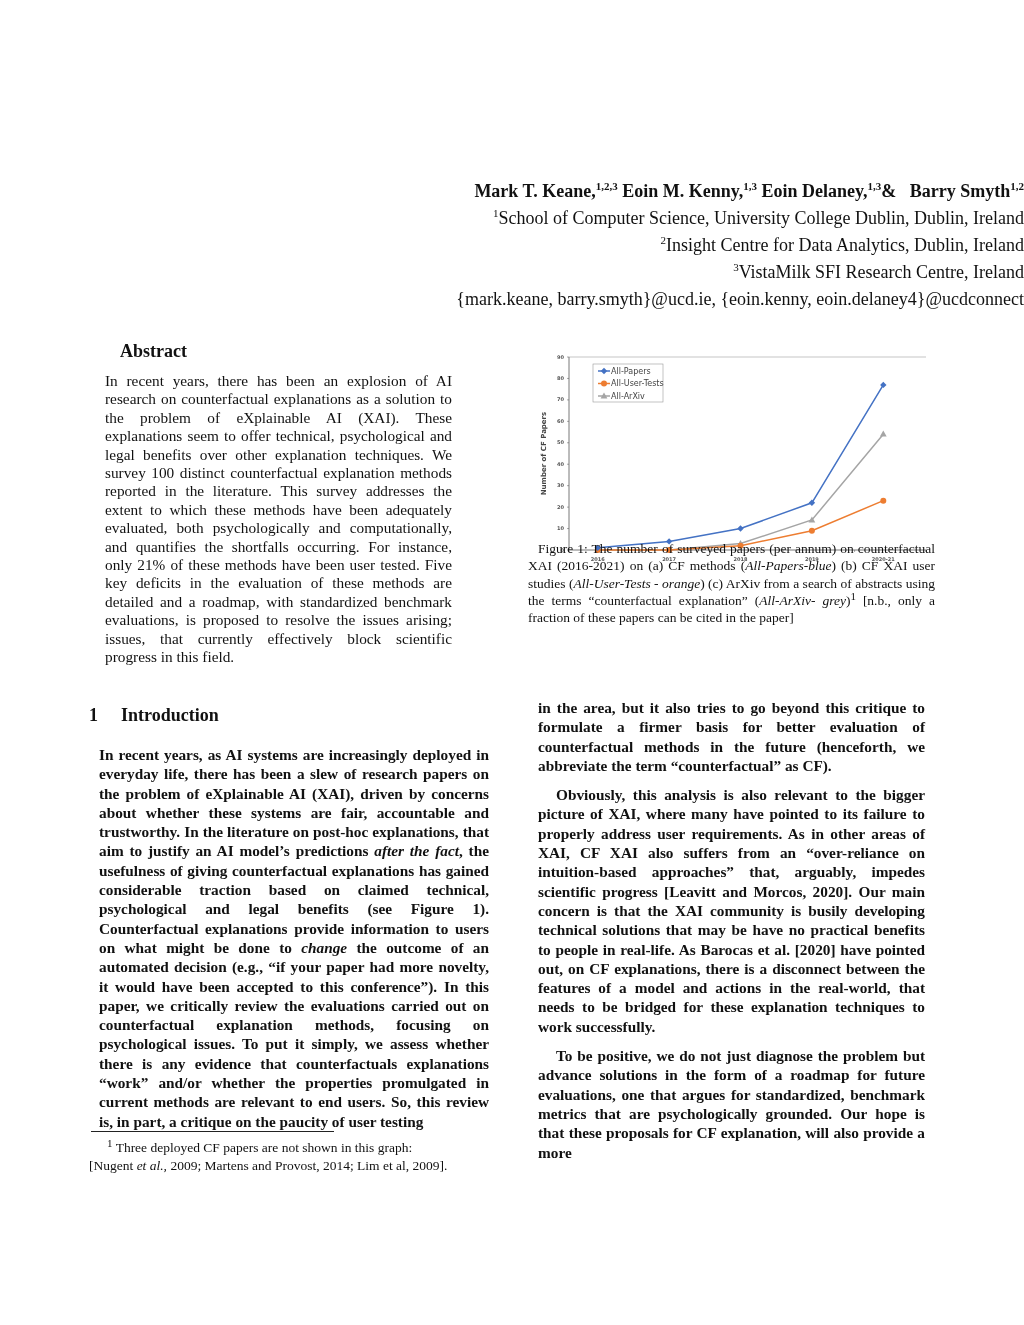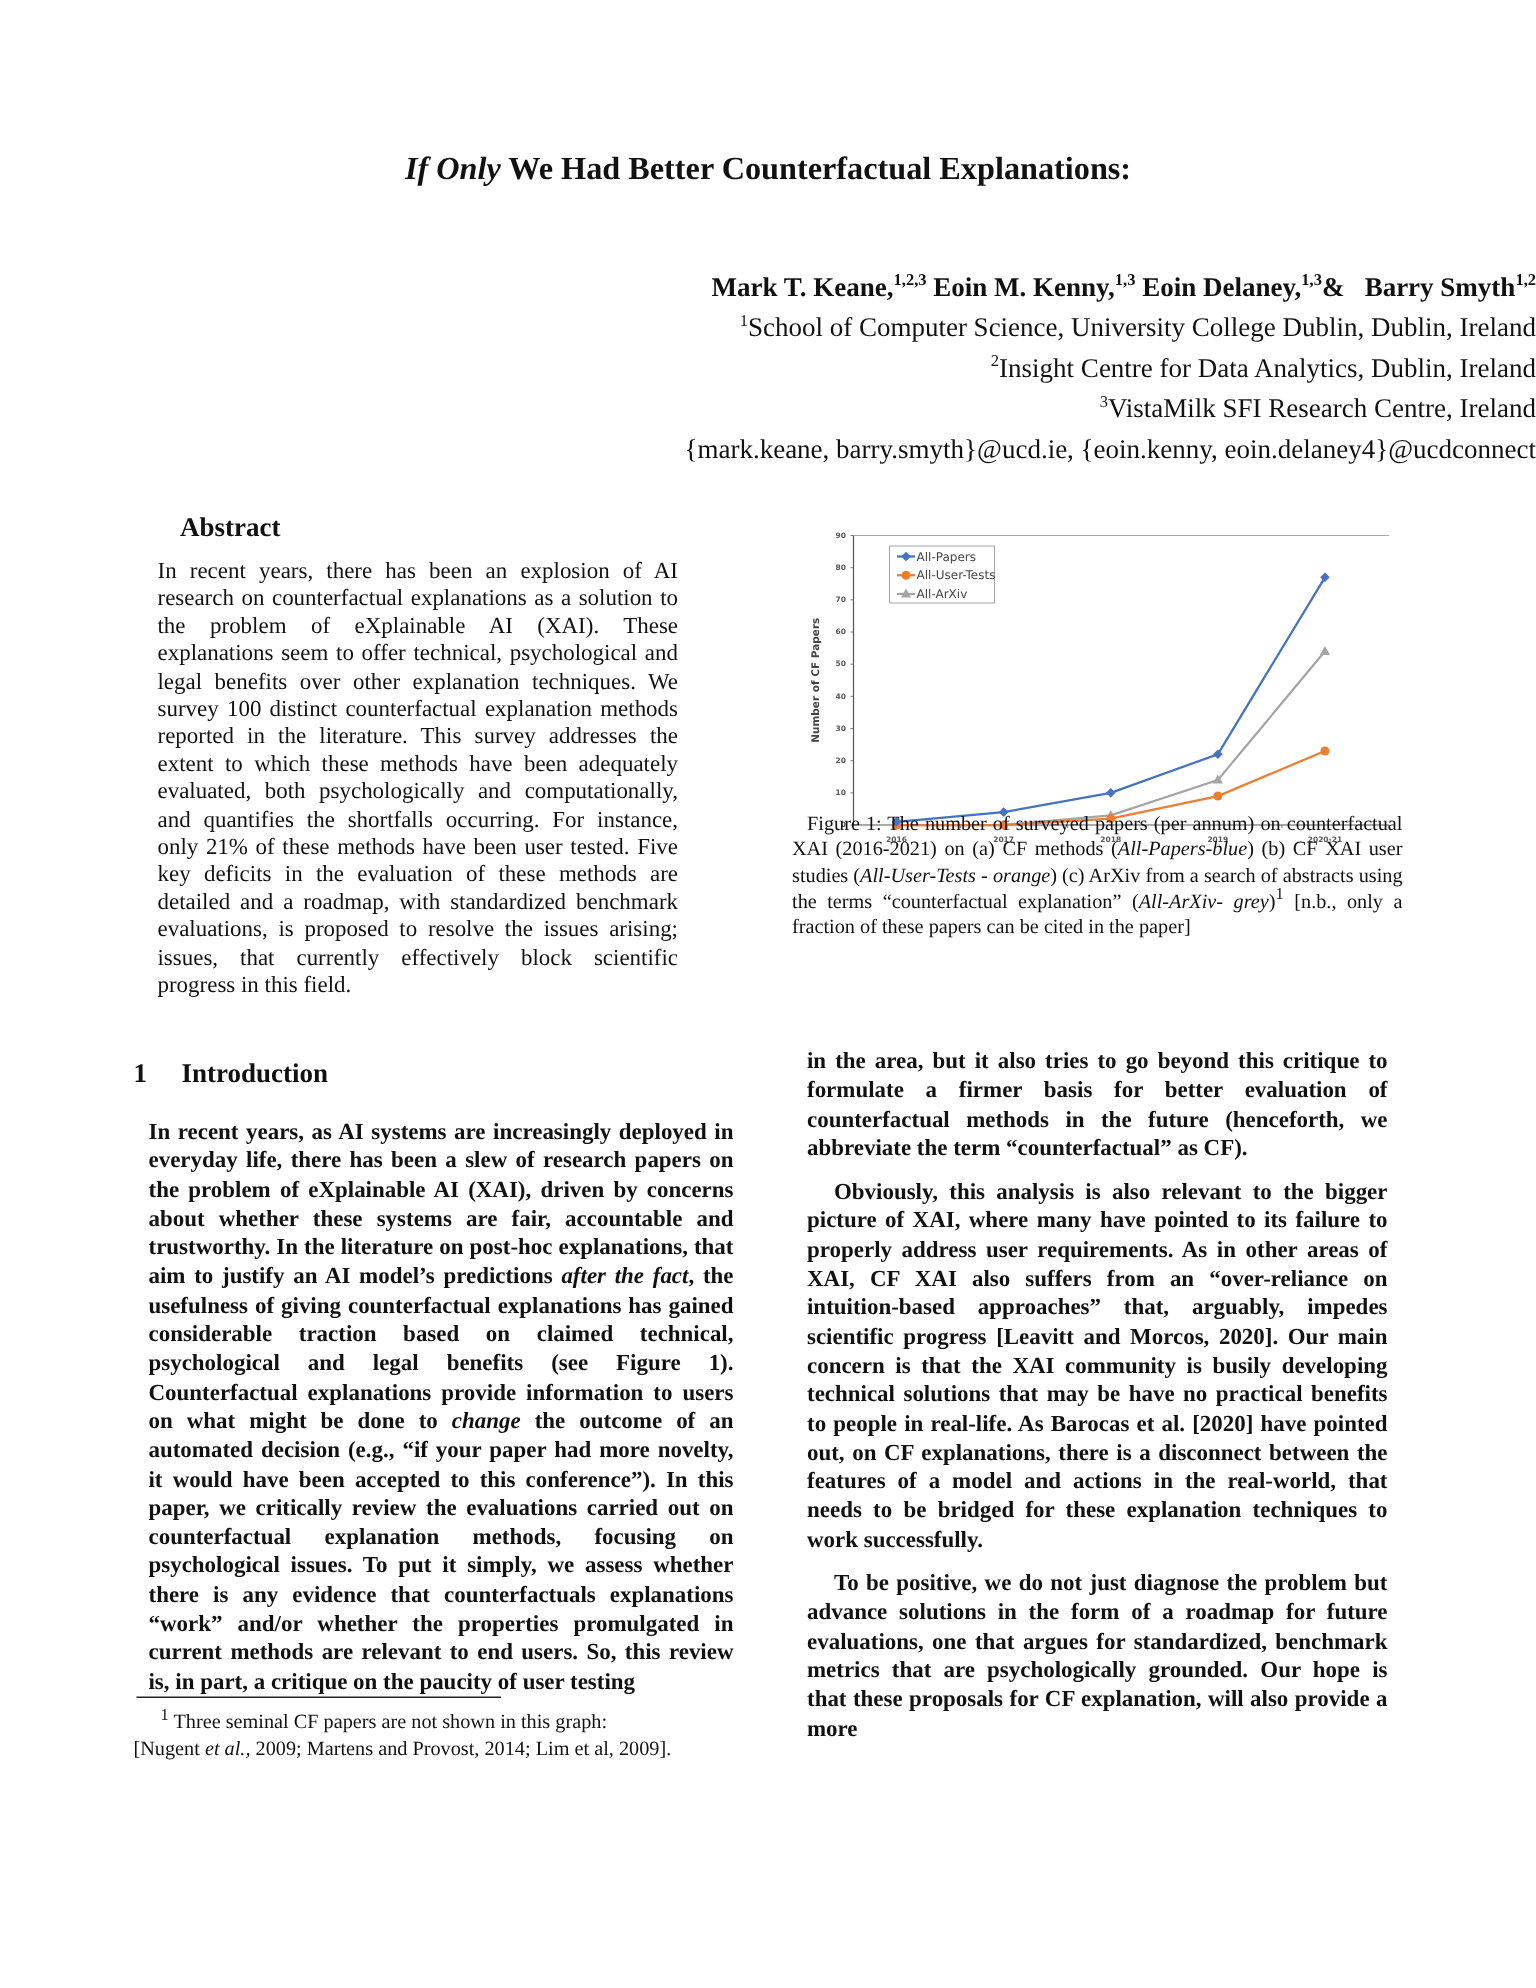--- a/index.html
+++ b/index.html
@@ -34,21 +34,20 @@
   .chart-wrap { position: absolute; left: 528px; top: 350px; width: 400px; height: 220px; }
   .chart-wrap svg { font-family: "DejaVu Sans", sans-serif; }
   .legend-text { font-size: 8px; fill: #444; }
   .tick-text { font-size: 5px; fill: #555; font-weight: bold; }
   .ylabel { font-size: 7px; fill: #444; font-weight: bold; }
 </style>
 </head>
 <body>
 
 <div class="title">
-  <div><span class="it">If Only</span><span> We Had Better Counterfactual Explanations:</span></div>
 </div>
 
 <div class="authors">
   <div class="names">
     <span>Mark T. Keane,</span><sup>1,2,3</sup>
     <span>Eoin M. Kenny,</span><sup>1,3</sup>
     <span>Eoin Delaney,</span><sup>1,3</sup><span>&amp;</span>&nbsp;&nbsp;
     <span>Barry Smyth</span><sup>1,2</sup>
   </div>
   <div><sup>1</sup><span>School of Computer Science, University College Dublin, Dublin, Ireland</span></div>
@@ -152,15 +151,15 @@
 </div>
 
 <div class="col right right-text">
   <p>in the area, but it also tries to go beyond this critique to formulate a firmer basis for better evaluation of counterfactual methods in the future (henceforth, we abbreviate the term “counterfactual” as CF).</p>
   <p class="indent">Obviously, this analysis is also relevant to the bigger picture of XAI, where many have pointed to its failure to properly address user requirements. As in other areas of XAI, CF XAI also suffers from an “over-reliance on intuition-based approaches” that, arguably, impedes scientific progress [Leavitt and Morcos, 2020]. Our main concern is that the XAI community is busily developing technical solutions that may be have no practical benefits to people in real-life. As Barocas et al. [2020] have pointed out, on CF explanations, there is a disconnect between the features of a model and actions in the real-world, that needs to be bridged for these explanation techniques to work successfully.</p>
   <p class="indent">To be positive, we do not just diagnose the problem but advance solutions in the form of a roadmap for future evaluations, one that argues for standardized, benchmark metrics that are psychologically grounded. Our hope is that these proposals for CF explanation, will also provide a more</p>
 </div>
 
 <div class="footnote-rule"></div>
 <div class="footnote">
-  <div class="fn-line1"><sup>1</sup><span> Three seminal CF papers are not shown in this graph:</span></div>
+  <div class="fn-line1"><sup>1</sup><span> Three deployed CF papers are not shown in this graph:</span></div>
   <div><span>[Nugent </span><em>et al.,</em><span> 2009; Martens and Provost, 2014; Lim et al, 2009].</span></div>
 </div>
 
 </body></html>

